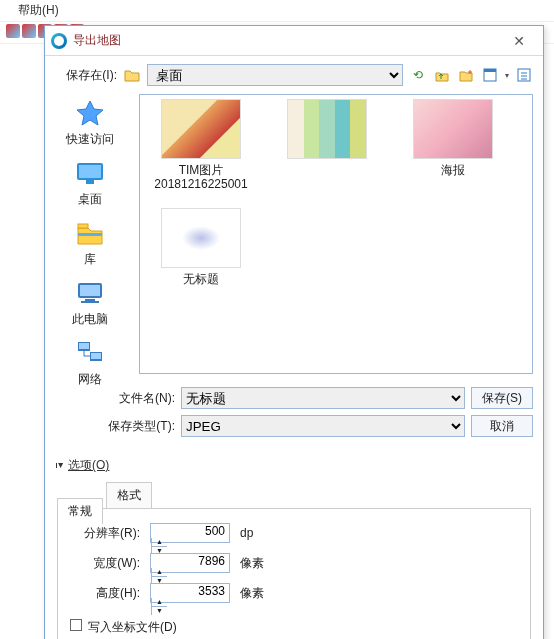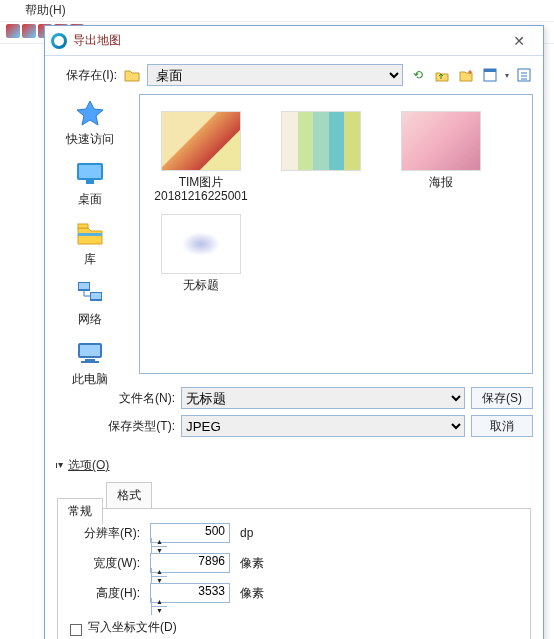--- a/index.html
+++ b/index.html
@@ -1,35 +1,35 @@
 <!DOCTYPE html>
 <html><head>
 <meta charset="utf-8">
 <style>
   * { box-sizing: border-box; }
   body { margin:0; font-family:"Microsoft YaHei","Segoe UI",sans-serif; font-size:12px; background:#fff; color:#222; }
-  .bg-menu { padding:2px 25px; border-bottom:1px solid #eee; color:#333; }
+  .bg-menu { padding:2px 18px; border-bottom:1px solid #eee; color:#333; }
   .bg-toolbar { padding:2px 6px; border-bottom:1px solid #eee; }
   .bg-toolbar span { display:inline-block; width:14px; height:14px; margin-right:2px; background:linear-gradient(135deg,#d33,#6cf); border-radius:2px;}
   .dialog { position:absolute; left:44px; top:25px; width:500px; border:1px solid #7aa7d6; background:#fff; box-shadow:2px 2px 6px rgba(0,0,0,.15); }
   .titlebar { height:30px; display:flex; align-items:center; padding:0 6px; border-bottom:1px solid #d0dced; }
   .titlebar .ico { width:16px; height:16px; border-radius:50%; background:linear-gradient(135deg,#3bd,#06a); margin-right:6px; position:relative;}
   .titlebar .ico::after{content:"";position:absolute;inset:3px;background:#fff;border-radius:50%;}
   .titlebar .ttl { flex:1; color:#7f1d1d; }
   .titlebar .x { width:36px; text-align:center; color:#555; font-size:14px; cursor:pointer;}
   .locrow { display:flex; align-items:center; gap:6px; padding:8px 10px; }
   .locrow .lbl { width:62px; text-align:right; }
   .locrow select { flex:1; height:22px; border:1px solid #9db7d8; padding:0 4px;}
   .locico { width:18px;height:18px; display:inline-flex;align-items:center;justify-content:center; color:#e0a030; }
   .tb-ico { width:18px;height:18px; display:inline-flex;align-items:center;justify-content:center; border:1px solid transparent; border-radius:2px; cursor:pointer;}
   .browser { display:flex; padding:0 10px 10px; gap:4px; height:290px;}
   .places { width:80px; display:flex; flex-direction:column; align-items:flex-start; padding-top:4px;}
   .place { width:70px; text-align:center; margin-bottom:10px; cursor:pointer;}
   .place .pic { width:34px; height:30px; margin:0 auto 3px; }
-  .filearea { flex:1; border:1px solid #9db7d8; background:#fff; padding:16px 6px; display:flex; flex-wrap:wrap; align-content:flex-start; gap:10px; overflow:auto;}
+  .filearea { flex:1; border:1px solid #9db7d8; background:#fff; padding:4px 6px; display:flex; flex-wrap:wrap; align-content:flex-start; gap:16px; overflow:auto;}
   .file { width:110px; text-align:center; }
   .thumb { width:80px; height:60px; margin:0 auto 4px; border:1px solid #ddd; }
   .flabel { line-height:1.2; }
   .fieldrow { display:flex; align-items:center; gap:6px; padding:3px 10px; }
   .fieldrow .lbl { width:120px; text-align:right;}
   .fieldrow select { flex:1; height:22px; border:1px solid #9db7d8;}
   .btn { width:62px; height:22px; border:1px solid #9db7d8; background:#f3f6fb; cursor:pointer; text-align:center; line-height:20px;}
   .opt { padding:10px 14px 4px; }
   .tog { display:inline-flex; align-items:center; text-decoration:underline; color:#333; cursor:pointer;}
   .chev { display:inline-block; transform:rotate(90deg); margin-right:4px; font-size:10px;}
@@ -37,21 +37,21 @@
   .tab { display:inline-block; padding:4px 10px; border:1px solid #ccc; border-bottom:none; background:#fafafa; cursor:pointer;}
   .tab.active { background:#fff; position:relative; top:16px;}
   .pane { margin:0 12px 12px; border:1px solid #ccc; padding:14px 12px 40px;}
   .frow { display:flex; align-items:center; gap:10px; margin-bottom:10px;}
   .frow .flab { width:70px; text-align:right;}
   .numbox { width:80px; height:20px; border:1px solid #9db7d8; display:flex;flex-direction:column;}
   .numbox input { flex:1; border:none; text-align:right; padding:0 4px; font-size:12px; outline:none;}
   .spin { width:16px; display:flex; flex-direction:column;}
   .spin div { flex:1; border-left:1px solid #9db7d8; font-size:7px; text-align:center; line-height:8px; cursor:pointer;}
   .spin div:first-child{border-bottom:1px solid #9db7d8;}
-  .ck { display:inline-flex; align-items:flex-end; gap:6px; margin-top:6px;}
+  .ck { display:inline-flex; align-items:flex-start; gap:6px; margin-top:6px;}
   .ck .box { width:12px;height:12px;border:1px solid #666;}
   
   .th1{background:linear-gradient(135deg,#f5e6b0 40%,#e8a05a 41%,#c8453a 70%,#f0e7a0 71%);}
   .th2{background:linear-gradient(90deg,#f6efe0 0 20%,#c9e6a0 20% 40%,#a3d9c0 40% 60%,#6ec6c9 60% 80%,#d4dd80 80%);}
   .th3{background:linear-gradient(135deg,#f7d6d6,#f3b0c0,#d487a3);}
   .th4{background:#fff; position:relative;}
   .th4::after{content:"";position:absolute;inset:12px;background:radial-gradient(closest-side,#b8c0e8,#fff 70%);}
   
   .pi{display:flex;align-items:center;justify-content:center;}
   svg{display:block;}
@@ -132,40 +132,40 @@
             <svg width="28" height="26">
               <path d="M2 8h10l3 3h11v13H2z" fill="#ffd24a" stroke="#d8a020"></path>
               <rect x="2" y="4" width="10" height="4" fill="#ffd24a" stroke="#d8a020"></rect>
               <rect x="2" y="13" width="24" height="3" fill="#5ab0e0"></rect>
             </svg>
           </div>
         <div>库</div>
       </div>
       <div class="place">
         <div class="pic pi">
+            <svg width="30" height="24">
+              <rect x="3" y="2" width="24" height="15" rx="2" fill="#3b7bbf"></rect>
+              <rect x="5" y="4" width="20" height="11" fill="#9fd0ff"></rect>
+              <rect x="10" y="18" width="10" height="2" fill="#3b7bbf"></rect>
+              <rect x="6" y="20" width="18" height="2" fill="#3b7bbf"></rect>
+            </svg>
+          </div>
+        <div>此电脑</div>
+      </div>
+      <div class="place">
+        <div class="pic pi">
             <svg width="30" height="26">
               <rect x="3" y="2" width="12" height="9" fill="#3b7bbf"></rect>
               <rect x="15" y="12" width="12" height="9" fill="#3b7bbf"></rect>
               <rect x="4" y="3" width="10" height="6" fill="#9fd0ff"></rect>
               <rect x="16" y="13" width="10" height="6" fill="#9fd0ff"></rect>
               <path d="M9 11v5h7" stroke="#3b7bbf" fill="none"></path>
             </svg>
           </div>
         <div>网络</div>
-      </div>
-      <div class="place">
-        <div class="pic pi">
-            <svg width="30" height="24">
-              <rect x="3" y="2" width="24" height="15" rx="2" fill="#3b7bbf"></rect>
-              <rect x="5" y="4" width="20" height="11" fill="#9fd0ff"></rect>
-              <rect x="10" y="18" width="10" height="2" fill="#3b7bbf"></rect>
-              <rect x="6" y="20" width="18" height="2" fill="#3b7bbf"></rect>
-            </svg>
-          </div>
-        <div>此电脑</div>
       </div>
     </div>
 
     <div class="filearea">
       <div class="file">
         <div class="thumb th1"></div>
         <div class="flabel">TIM图片20181216225001</div>
       </div>
       <div class="file">
         <div class="thumb th2"></div>

